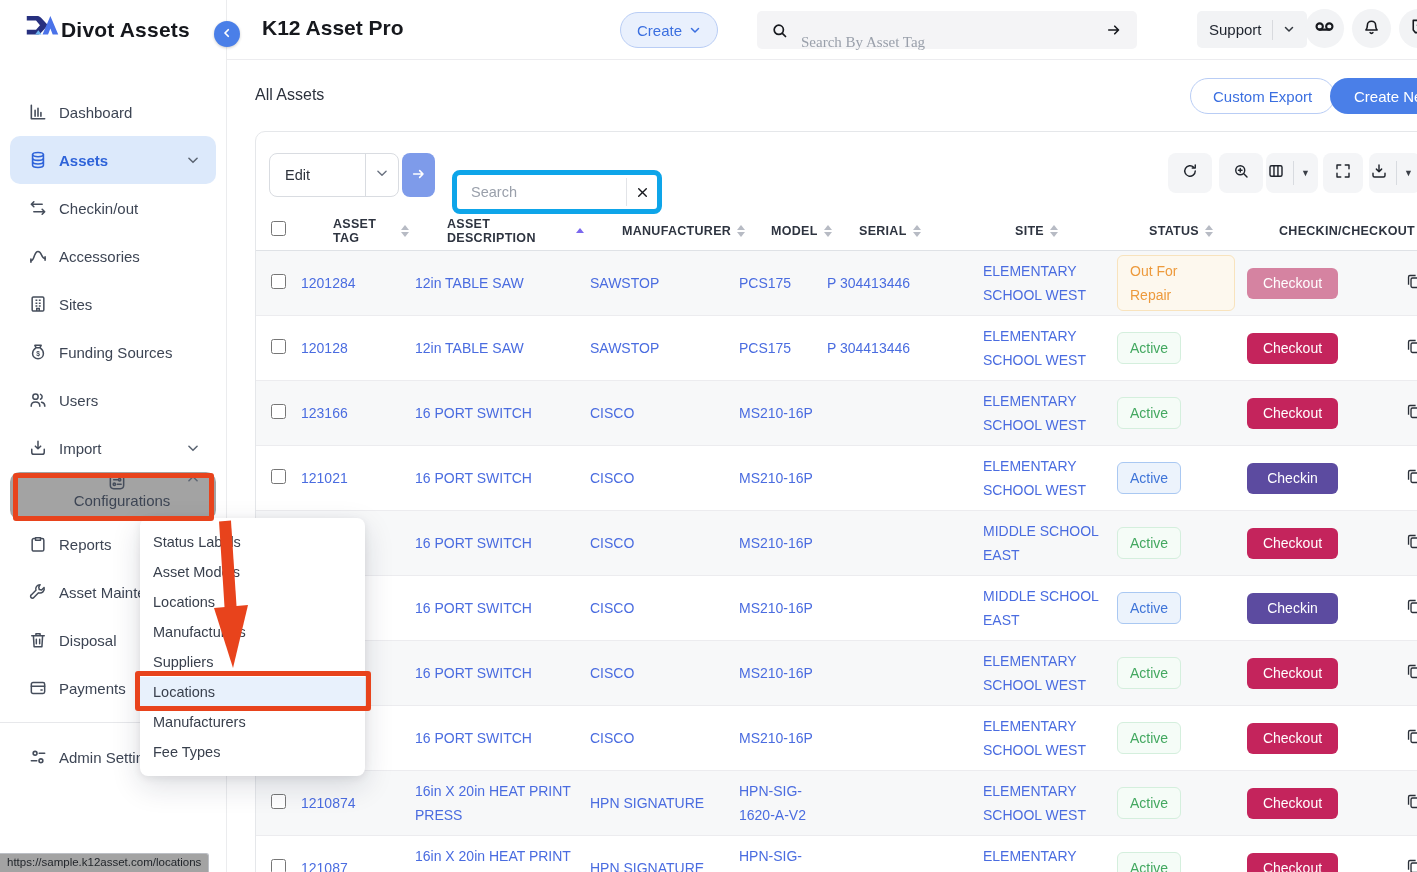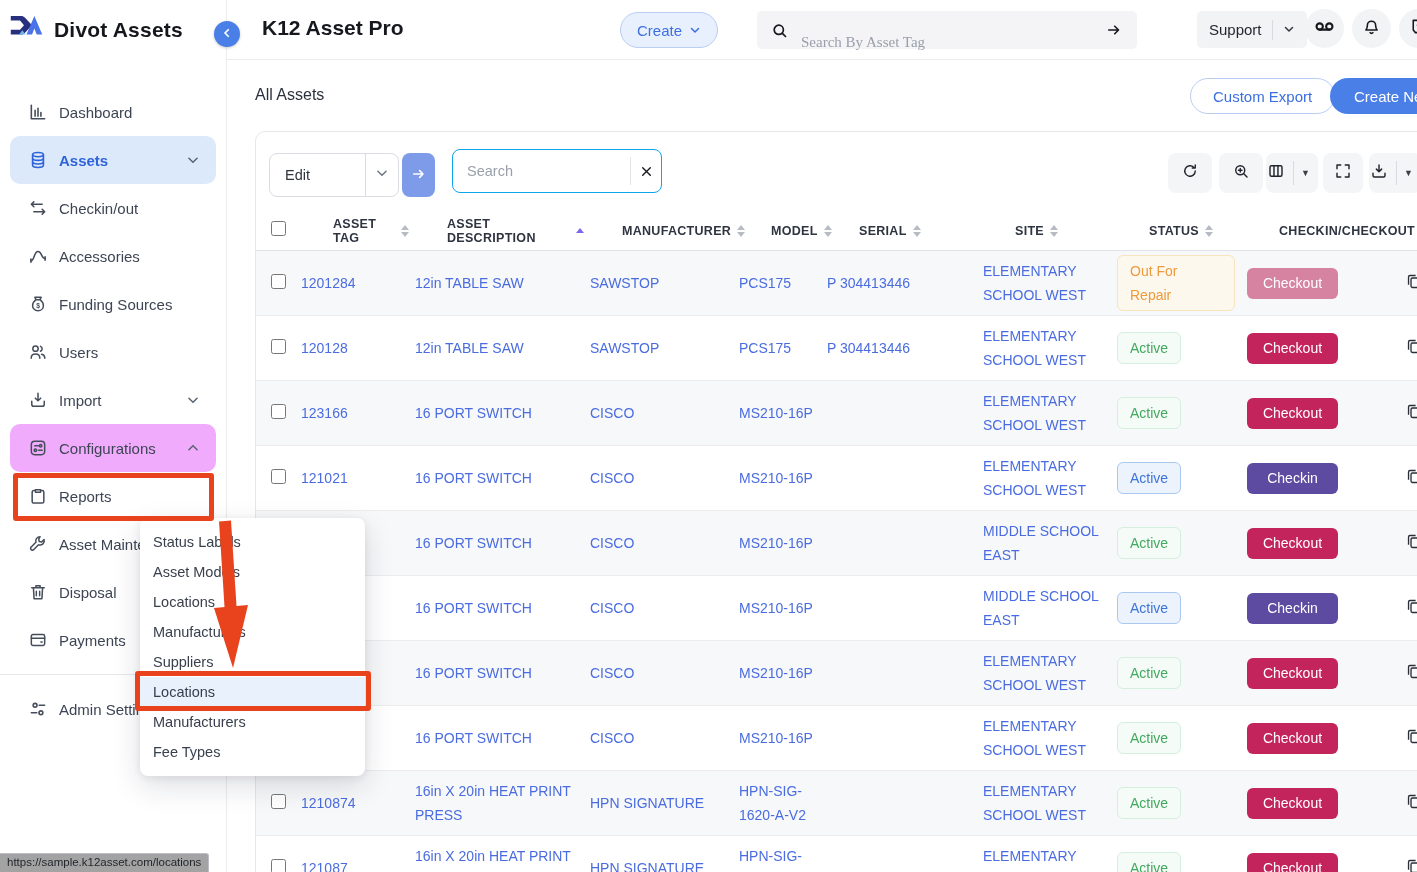--- a/index.html
+++ b/index.html
@@ -3,29 +3,29 @@
 <meta charset="utf-8">
 <style>
   * { margin:0; padding:0; box-sizing:border-box; }
   html,body { width:1417px; height:872px; overflow:hidden; background:#fff;
     font-family:"Liberation Sans", sans-serif; }
   .app { position:relative; width:1417px; height:872px; overflow:hidden; background:#fff; }
 
   
   .sidebar { position:absolute; left:0; top:0; width:227px; height:872px; background:#fff;
     border-right:1px solid #ebecee; z-index:10; }
-  .logo-row { position:absolute; left:8px; top:12px; display:flex; align-items:center; gap:9px; }
+  .logo-row { position:absolute; left:24px; top:12px; display:flex; align-items:center; }
   .brand-name { font-size:21px; font-weight:800; color:#15171c; letter-spacing:.2px; }
   .nav { position:absolute; top:88px; left:0; right:0; }
   .nav-item { position:relative; display:flex; align-items:center; height:48px; margin:0 10px;
     padding-left:18px; border-radius:10px; cursor:pointer; color:#3d4554; }
   .nav-item.active { background:#dce9fb; }
   .nav-item.active .ni-label { color:#2e63d9; font-weight:700; }
   .nav-item.active .ni-icon { color:#2e63d9; }
-  .nav-item.active-soft { background:#f0abfc; }
+  .nav-item.active-soft { background:#a3a3a3;flex-direction:column; }
   .ni-icon { width:20px; height:20px; margin-right:11px; color:#454d5b; display:inline-flex; }
   .ni-icon svg { width:20px; height:20px; }
   .ni-label { font-size:15px; }
   .ni-chev { position:absolute; right:16px; width:14px; height:14px; color:#5b6472; display:inline-flex; }
   .ni-chev svg { width:14px; height:14px; }
   .nav-divider { height:1px; background:#e7e8eb; margin:10px 0; }
 
   .collapse-btn { position:absolute; left:214px; top:21px; width:26px; height:26px; border-radius:50%;
     background:#4a7fe8; color:#fff; display:flex; align-items:center; justify-content:center; z-index:40;
     box-shadow:0 1px 3px rgba(0,0,0,.2); cursor:pointer; }
@@ -69,21 +69,21 @@
     border-radius:10px; background:#fff; }
   .sel-box { position:absolute; left:13px; top:21px; width:130px; height:44px; border:1px solid #d9dce1;
     border-radius:8px; display:flex; align-items:center; padding-left:15px; cursor:pointer; background:#fff; }
   .sel-box .sel-val { flex:1; font-size:14.5px; color:#2e333c; }
   .sel-box .vdiv { width:1px; height:43px; background:#d9dce1; }
   .sel-box svg { width:14px; height:14px; color:#6a7280; margin:0 9px; }
   .go-btn { position:absolute; left:146px; top:21px; width:33px; height:44px; background:#7e9bea;
     border:none; border-radius:8px; color:#fff; display:flex; align-items:center; justify-content:center;
     cursor:pointer; }
   .go-btn svg { width:16px; height:16px; }
-  .tbl-search { position:absolute; left:196px; top:17px; width:210px; height:44px; border:1px solid #0ea5e9;
+  .tbl-search { position:absolute; left:196px; top:38px; width:210px; height:44px; border:5px solid #0ea5e9;
     border-radius:8px; display:flex; align-items:center; padding-left:14px; background:#fff; }
   .tbl-search input { flex:1; border:none; outline:none; font-size:14.5px; color:#333; min-width:0;
     font-family:inherit; }
   .tbl-search input::placeholder { color:#9aa0ab; }
   .tbl-search .vdiv { width:1px; height:28px; background:#e2e4e8; }
   .tbl-search .x { width:30px; display:flex; align-items:center; justify-content:center; cursor:pointer;
     color:#17191e; }
   .tbl-search .x svg { width:13px; height:13px; }
   .tool-btn { position:absolute; top:21px; height:40px; background:#f4f5f7; border-radius:8px;
     display:flex; align-items:center; justify-content:center; cursor:pointer; color:#1f242c; }
@@ -201,20 +201,30 @@
             <svg viewBox="0 0 24 24" fill="none" stroke="currentColor" stroke-width="1.9" stroke-linecap="round">
               <path d="M3.5 17.5c4.5 0 3.5-11 8.5-11s3.5 8.5 8.5 8.5"></path>
               <path d="M3.5 15.5v4M20.5 13v4"></path>
             </svg>
           </span>
     <span class="ni-label">Accessories</span>
 
   </div>
         <div class="nav-item">
     <span class="ni-icon">
+            <svg viewBox="0 0 24 24" fill="none" stroke="currentColor" stroke-width="1.8">
+              <rect x="5" y="3.5" width="14" height="17" rx="1.5"></rect>
+              <path d="M9 7.5h2.2M13 7.5h2.2M9 11h2.2M13 11h2.2M9 14.5h2.2M13 14.5h2.2M10.5 20.5v-3h3v3"></path>
+            </svg>
+          </span>
+    <span class="ni-label">Sites</span>
+
+  </div>
+        <div class="nav-item">
+    <span class="ni-icon">
             <svg viewBox="0 0 24 24" fill="none" stroke="currentColor" stroke-width="1.8" stroke-linejoin="round">
               <path d="M9.7 6.8 8.2 4h7.6l-1.5 2.8"></path>
               <path d="M9.7 6.8h4.6c2.8 2 4.2 4.5 4.2 7.2 0 3.4-2.9 6-6.5 6s-6.5-2.6-6.5-6c0-2.7 1.4-5.2 4.2-7.2z"></path>
               <text x="12" y="16.5" font-size="8" text-anchor="middle" fill="currentColor" stroke="none" font-weight="bold">$</text>
             </svg>
           </span>
     <span class="ni-label">Funding Sources</span>
 
   </div>
         <div class="nav-item">

